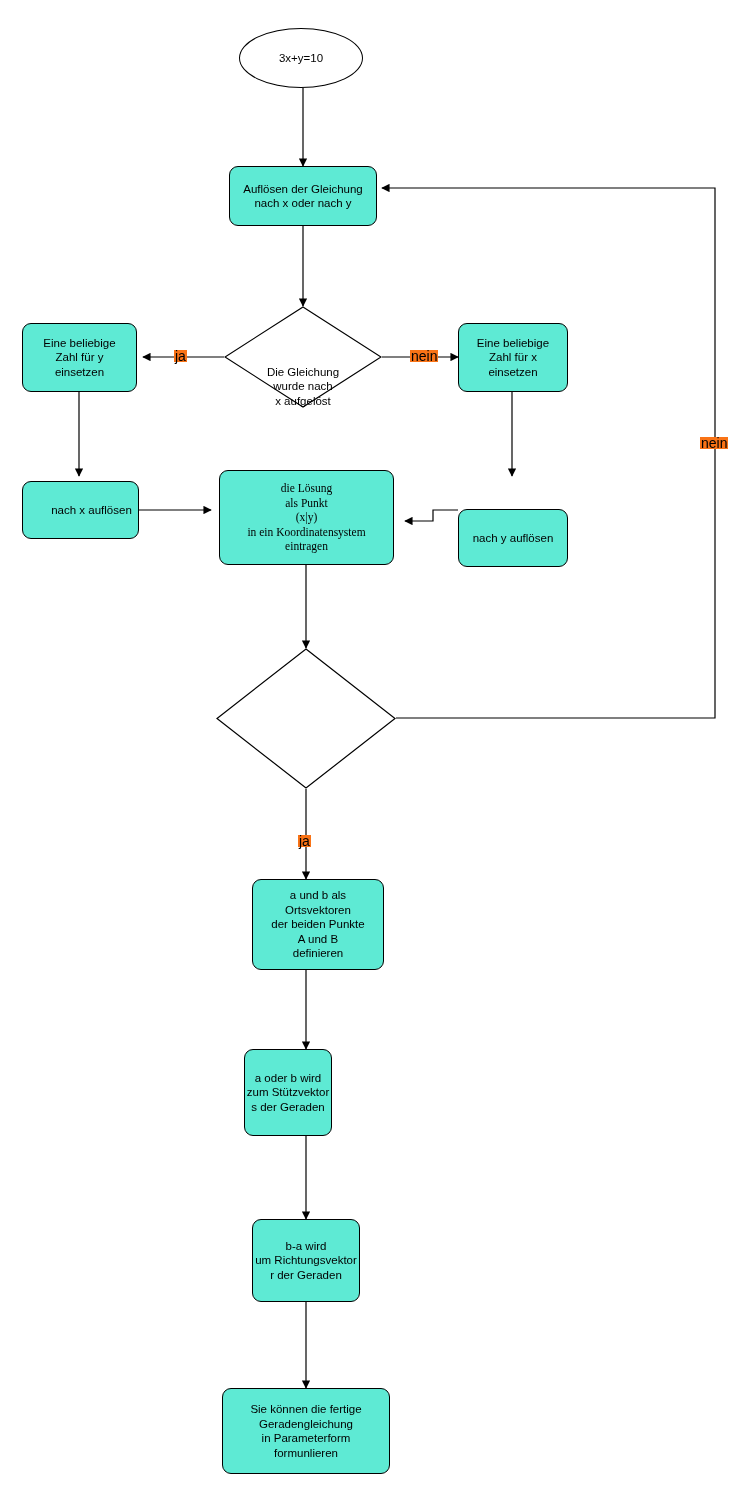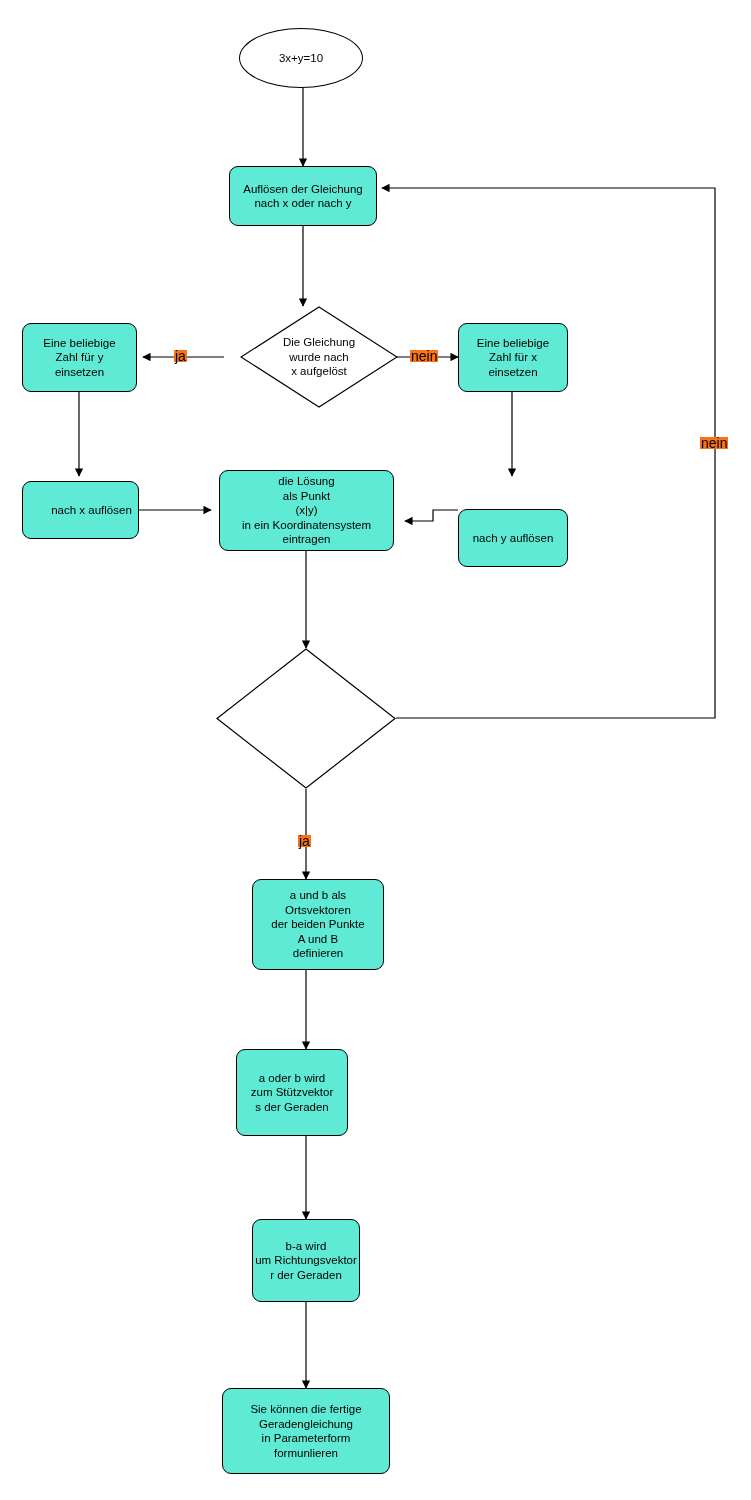--- a/index.html
+++ b/index.html
@@ -124,21 +124,21 @@
     <span class="node-label">3x+y=10</span>
   </div>
 
   <div class="node node-box" style="left:229px; top:166px; width:148px; height:60px;">
     <span class="node-label">
       <span>Auflösen der Gleichung</span><br>
       <span>nach x oder nach y</span>
     </span>
   </div>
 
-  <div class="node node-decision" style="left:240px; top:306px; width:158px; height:102px;">
+  <div class="node node-decision" style="left:224px; top:306px; width:158px; height:102px;align-items:flex-end;">
     <svg class="decision-shape" viewBox="0 0 158 102" preserveAspectRatio="none">
       <polygon points="79,1 157,51 79,101 1,51" fill="#ffffff" stroke="#000000" stroke-width="1.2" vector-effect="non-scaling-stroke"></polygon>
     </svg>
     <span class="decision-label">
       <span>Die Gleichung</span><br>
       <span>wurde nach</span><br>
       <span>x aufgelöst</span>
     </span>
   </div>
 
@@ -159,21 +159,21 @@
   </div>
 
   <div class="node node-box" style="left:22px; top:481px; width:117px; height:58px;padding-left:22px;">
     <span class="node-label">nach x auflösen</span>
   </div>
 
   <div class="node node-box" style="left:458px; top:481px; width:110px; height:58px;margin-top:28px;">
     <span class="node-label">nach y auflösen</span>
   </div>
 
-  <div class="node node-box" style="left:219px; top:470px; width:175px; height:81px;">
+  <div class="node node-box" style="left:219px; top:470px; width:175px; height:95px;font-family:Liberation Serif, serif;">
     <span class="node-label">
       <span>die Lösung</span><br>
       <span>als Punkt</span><br>
       <span>(x|y)</span><br>
       <span>in ein Koordinatensystem</span><br>
       <span>eintragen</span>
     </span>
   </div>
 
   <div class="node node-decision" style="left:216px; top:648px; width:180px; height:141px;">
@@ -185,21 +185,21 @@
   <div class="node node-box" style="left:252px; top:879px; width:132px; height:91px;">
     <span class="node-label">
       <span>a und b als</span><br>
       <span>Ortsvektoren</span><br>
       <span>der beiden Punkte</span><br>
       <span>A und B</span><br>
       <span>definieren</span>
     </span>
   </div>
 
-  <div class="node node-box" style="left:236px; top:1049px; width:112px; height:87px;">
+  <div class="node node-box" style="left:244px; top:1049px; width:88px; height:87px;">
     <span class="node-label">
       <span>a oder b wird</span><br>
       <span>zum Stützvektor</span><br>
       <span>s der Geraden</span>
     </span>
   </div>
 
   <div class="node node-box" style="left:252px; top:1219px; width:108px; height:83px;">
     <span class="node-label">
       <span>b-a wird</span><br>

